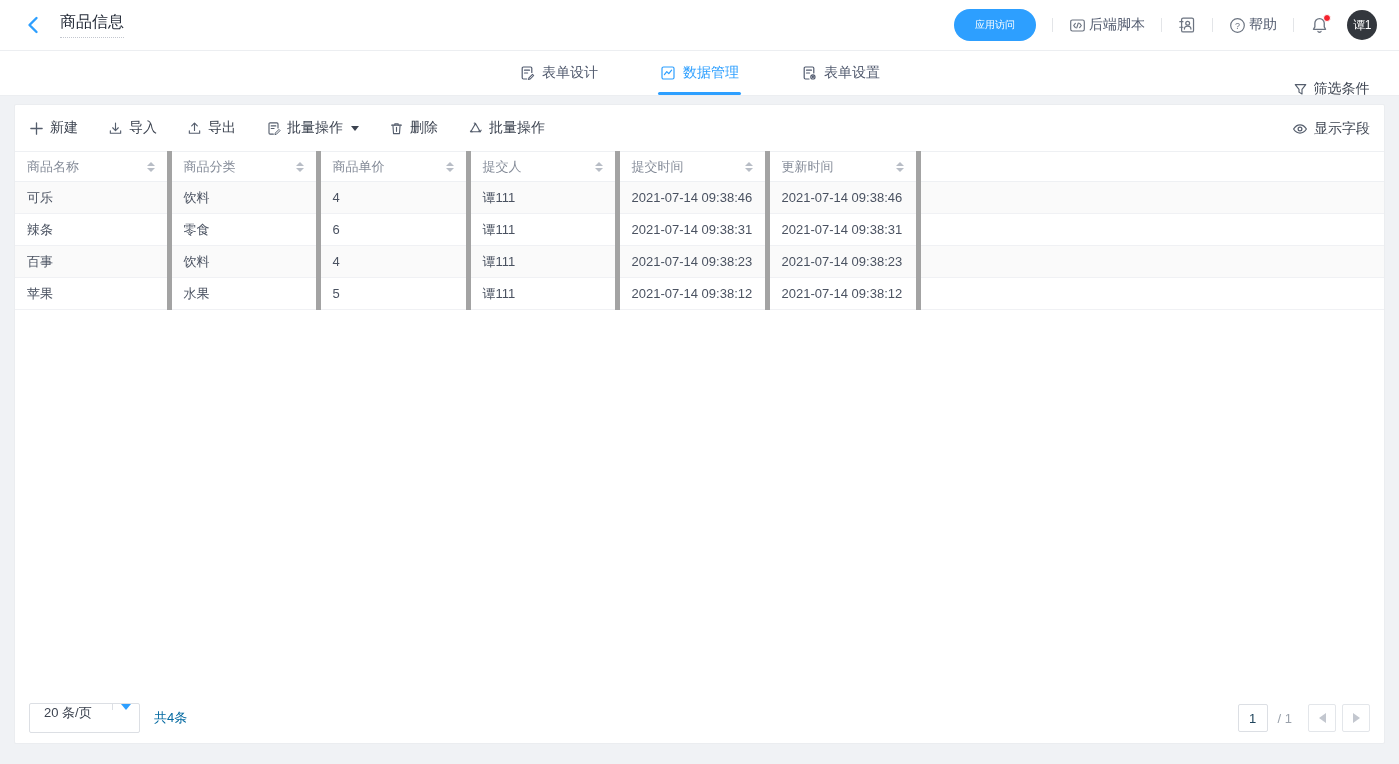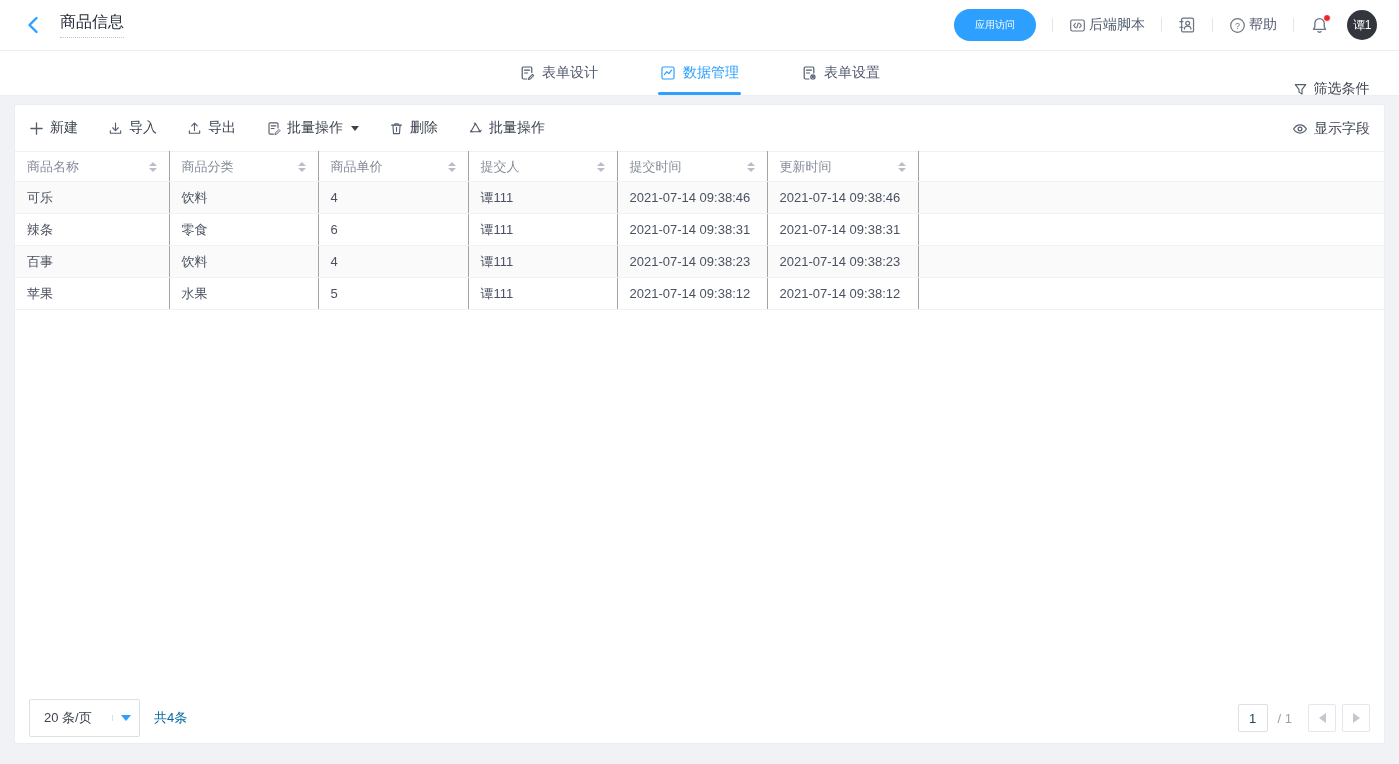--- a/index.html
+++ b/index.html
@@ -72,41 +72,41 @@
   .tb-btn svg { color:#555e6d; }
   .caret-down {
     width:0; height:0; border-left:4px solid transparent; border-right:4px solid transparent;
     border-top:5px solid #3c4350; margin-left:2px;
   }
 
   
   .table-zone { flex:1; overflow:hidden; padding:0; }
   table.grid { width:100%; border-collapse:collapse; table-layout:fixed; }
   table.grid th, table.grid td {
-    border-right:1px solid #a3a3a3; font-weight:normal; text-align:left;
+    border-right:5px solid #a3a3a3; font-weight:normal; text-align:left;
     padding:0 12px; white-space:nowrap; overflow:hidden; text-overflow:ellipsis;
   }
   table.grid th:last-child, table.grid td:last-child { border-right:none; }
   table.grid thead th {
     height:30px; color:#848b98; font-size:13px;
     border-top:1px solid #eef0f3; border-bottom:1px solid #eef0f3;
     background:#fff;
   }
   table.grid tbody td { height:32px; color:#4a5261; font-size:13px; border-bottom:1px solid #f0f1f4; }
   table.grid tbody tr:nth-child(odd) td { background:#fafafa; }
   table.grid tbody tr { cursor:pointer; }
   .th-inner { display:flex; align-items:center; justify-content:space-between; }
   .sort { display:inline-flex; flex-direction:column; gap:2px; cursor:pointer; }
   .sort .up { width:0; height:0; border-left:4px solid transparent; border-right:4px solid transparent; border-bottom:4px solid #b8bdc6; }
   .sort .dn { width:0; height:0; border-left:4px solid transparent; border-right:4px solid transparent; border-top:4px solid #b8bdc6; }
 
   
   .card-footer { flex:none; height:44px; display:flex; align-items:center; padding:0 14px 6px 14px; }
   .pagesize {
-    display:flex; align-items:center; height:38px; border:1px solid #dcdfe4;
+    display:flex; align-items:flex-start; height:30px; border:1px solid #dcdfe4;
     border-radius:2px; cursor:pointer; background:#fff;
   }
   .pagesize .ps-label { display:flex; align-items:center; padding:0 14px; font-size:13px; color:#3c4350; min-width:82px; }
   .pagesize .ps-caret {
     width:27px; border-left:1px solid #dcdfe4; display:flex; align-items:center; justify-content:center;
   }
   .ps-caret i {
     width:0; height:0; border-left:5px solid transparent; border-right:5px solid transparent;
     border-top:6px solid #2d9fff;
   }

